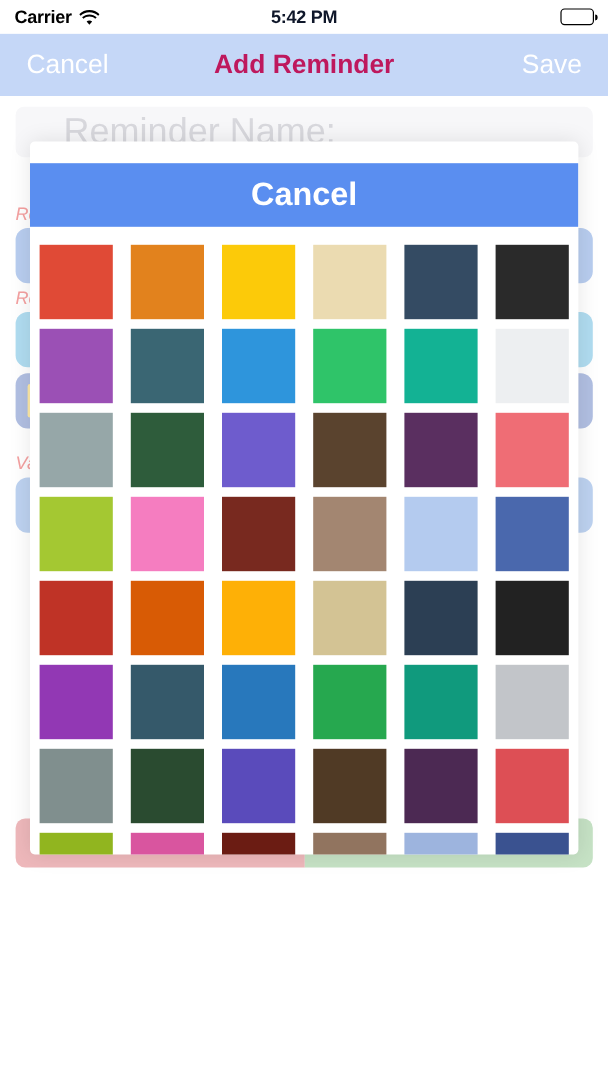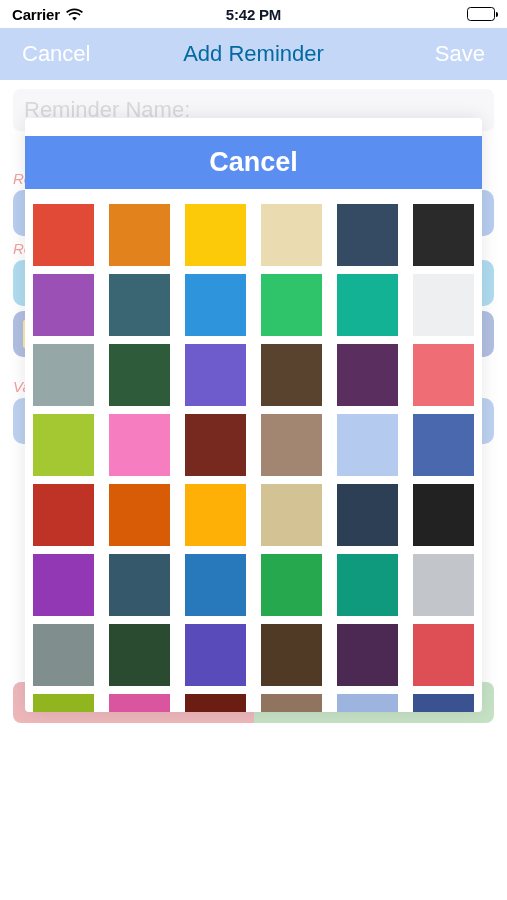--- a/index.html
+++ b/index.html
@@ -54,41 +54,41 @@
     display: flex; align-items: center; justify-content: space-between;
     padding: 0 22px;
     z-index: 4;
   }
   .nav-btn {
     font-size: 22px; color: #ffffff; font-weight: 400;
     background: none; border: none; cursor: pointer;
     font-family: "Liberation Sans", sans-serif;
   }
   .nav-title {
-    font-size: 22px; color: #0369a1; font-weight: 400;
+    font-size: 22px; color: #be185d; font-weight: 700;
     position: absolute; left: 0; right: 0; text-align: center;
     pointer-events: none;
   }
 
   
   .form-area {
     position: absolute; top: 80px; left: 0;
     width: 507px; height: 820px;
     background: #ffffff;
     z-index: 1;
   }
   .name-field {
     position: absolute; left: 13px; top: 9px;
     width: 481px; height: 42px;
     background: #f7f7f9;
     border-radius: 7px;
     display: flex; align-items: center;
     padding: 0 11px;
   }
-  .name-field-placeholder { font-size: 22px; color: #d8d8dd; }
+  .name-field-placeholder { font-size: 30px; color: #d8d8dd; margin-left: 29px; }
 
   .bg-row { position: absolute; left: 13px; width: 481px; }
   .bg-label {
     font-size: 15px; color: #f4a0a0; font-style: italic; font-weight: 500;
     white-space: nowrap;
   }
   .bg-pill {
     height: 46px; border-radius: 10px; margin-top: 3px;
     display: flex; align-items: center; padding: 0 10px;
   }

